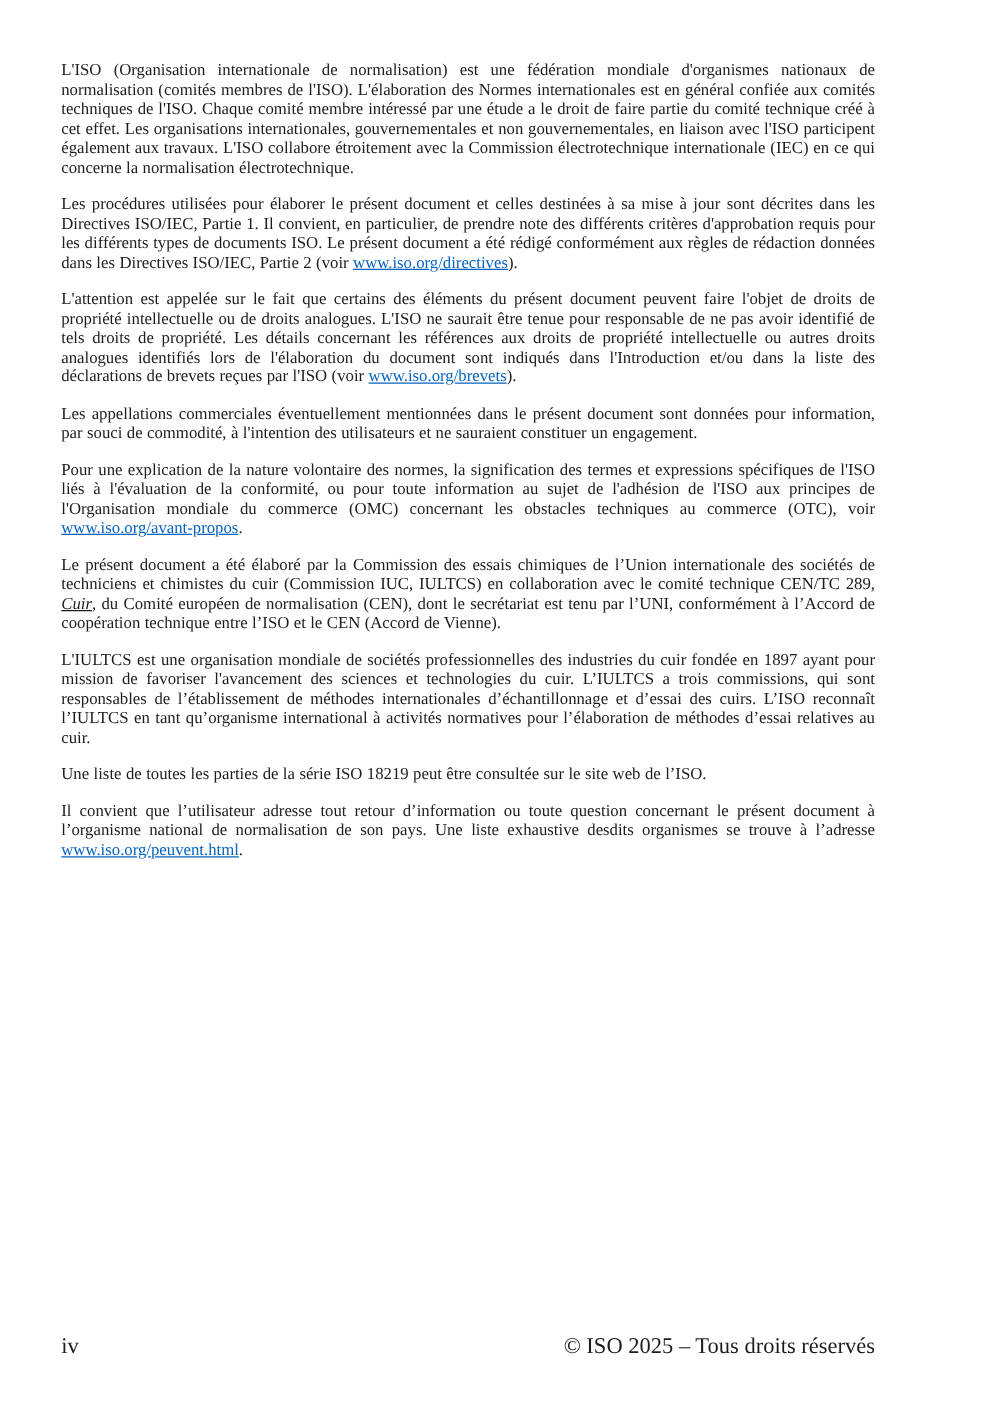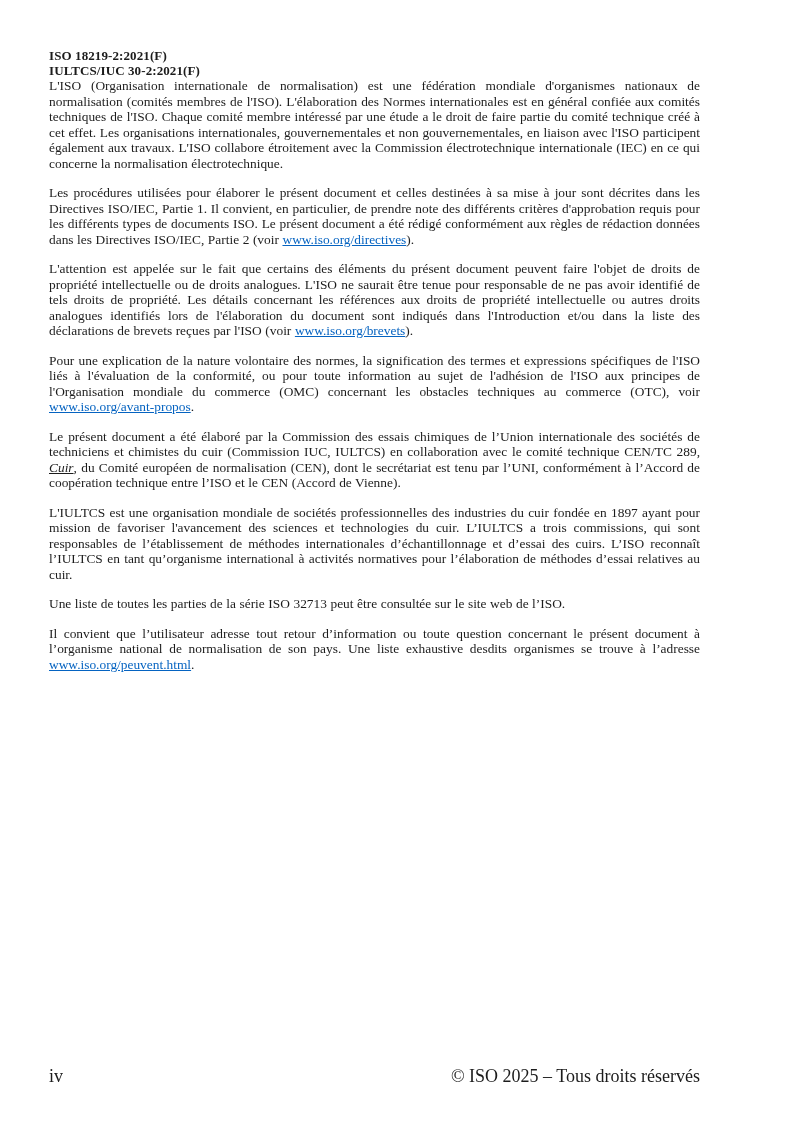--- a/index.html
+++ b/index.html
@@ -62,34 +62,31 @@
     font-size: 18px;
     line-height: 15px;
   }
 </style>
 </head>
 <body>
 
 <div class="page">
   <div class="content">
 
-    <div class="doc-ref">
-      <div>ISO 18219-2:2021(F)</div>
-      <div>IULTCS/IUC 30-2:2021(F)</div>
-    </div>
 
 
     <div class="body-text">
         <p><span>L'ISO (Organisation internationale de normalisation) est une fédération mondiale d'organismes nationaux de normalisation (comités membres de l'ISO). L'élaboration des Normes internationales est en général confiée aux comités techniques de l'ISO. Chaque comité membre intéressé par une étude a le droit de faire partie du comité technique créé à cet effet. Les organisations internationales, gouvernementales et non gouvernementales, en liaison avec l'ISO participent également aux travaux. L'ISO collabore étroitement avec la Commission électrotechnique internationale (IEC) en ce qui concerne la normalisation électrotechnique.</span></p>
         <p><span>Les procédures utilisées pour élaborer le présent document et celles destinées à sa mise à jour sont décrites dans les Directives ISO/IEC, Partie 1. Il convient, en particulier, de prendre note des différents critères d'approbation requis pour les différents types de documents ISO. Le présent document a été rédigé conformément aux règles de rédaction données dans les Directives ISO/IEC, Partie 2 (voir </span><a class="link" href="#">www.iso.org/directives</a><span>).</span></p>
         <p><span>L'attention est appelée sur le fait que certains des éléments du présent document peuvent faire l'objet de droits de propriété intellectuelle ou de droits analogues. L'ISO ne saurait être tenue pour responsable de ne pas avoir identifié de tels droits de propriété. Les détails concernant les références aux droits de propriété intellectuelle ou autres droits analogues identifiés lors de l'élaboration du document sont indiqués dans l'Introduction et/ou dans la liste des déclarations de brevets reçues par l'ISO (voir </span><a class="link" href="#">www.iso.org/brevets</a><span>).</span></p>
+        <p><span>Les appellations commerciales éventuellement mentionnées dans le présent document sont données pour information, par souci de commodité, à l'intention des utilisateurs et ne sauraient constituer un engagement.</span></p>
         <p><span>Pour une explication de la nature volontaire des normes, la signification des termes et expressions spécifiques de l'ISO liés à l'évaluation de la conformité, ou pour toute information au sujet de l'adhésion de l'ISO aux principes de l'Organisation mondiale du commerce (OMC) concernant les obstacles techniques au commerce (OTC), voir </span><a class="link" href="#">www.iso.org/avant-propos</a><span>.</span></p>
         <p><span>Le présent document a été élaboré par la Commission des essais chimiques de l’Union internationale des sociétés de techniciens et chimistes du cuir (Commission IUC, IULTCS) en collaboration avec le comité technique CEN/TC 289, </span><span class="italic">Cuir</span><span>, du Comité européen de normalisation (CEN), dont le secrétariat est tenu par l’UNI, conformément à l’Accord de coopération technique entre l’ISO et le CEN (Accord de Vienne).</span></p>
         <p><span>L'IULTCS est une organisation mondiale de sociétés professionnelles des industries du cuir fondée en 1897 ayant pour mission de favoriser l'avancement des sciences et technologies du cuir. L’IULTCS a trois commissions, qui sont responsables de l’établissement de méthodes internationales d’échantillonnage et d’essai des cuirs. L’ISO reconnaît l’IULTCS en tant qu’organisme international à activités normatives pour l’élaboration de méthodes d’essai relatives au cuir.</span></p>
-        <p><span>Une liste de toutes les parties de la série ISO 32713 peut être consultée sur le site web de l’ISO.</span></p>
+        <p><span>Une liste de toutes les parties de la série ISO 18219 peut être consultée sur le site web de l’ISO.</span></p>
         <p><span>Il convient que l’utilisateur adresse tout retour d’information ou toute question concernant le présent document à l’organisme national de normalisation de son pays. Une liste exhaustive desdits organismes se trouve à l’adresse </span><a class="link" href="#">www.iso.org/peuvent.html</a><span>.</span></p>
       </div>
 
   </div>
 
   <div class="footer">
     <span>iv</span>
     <span>© ISO 2025 – Tous droits réservés</span>
   </div>
 </div>

